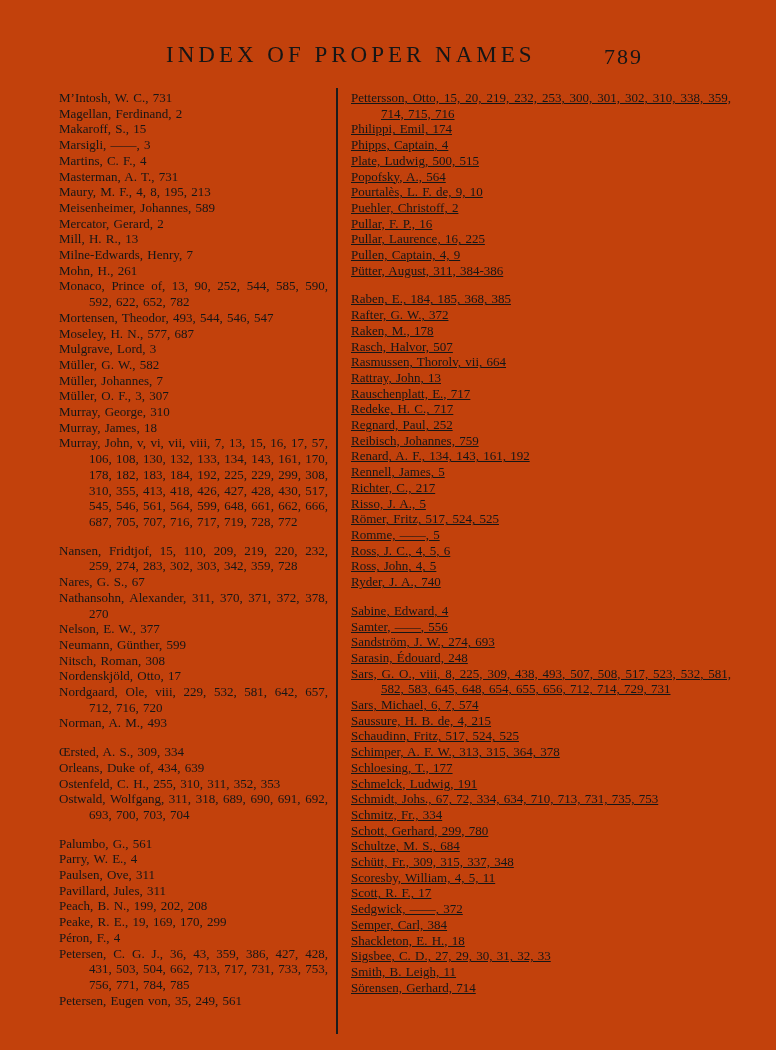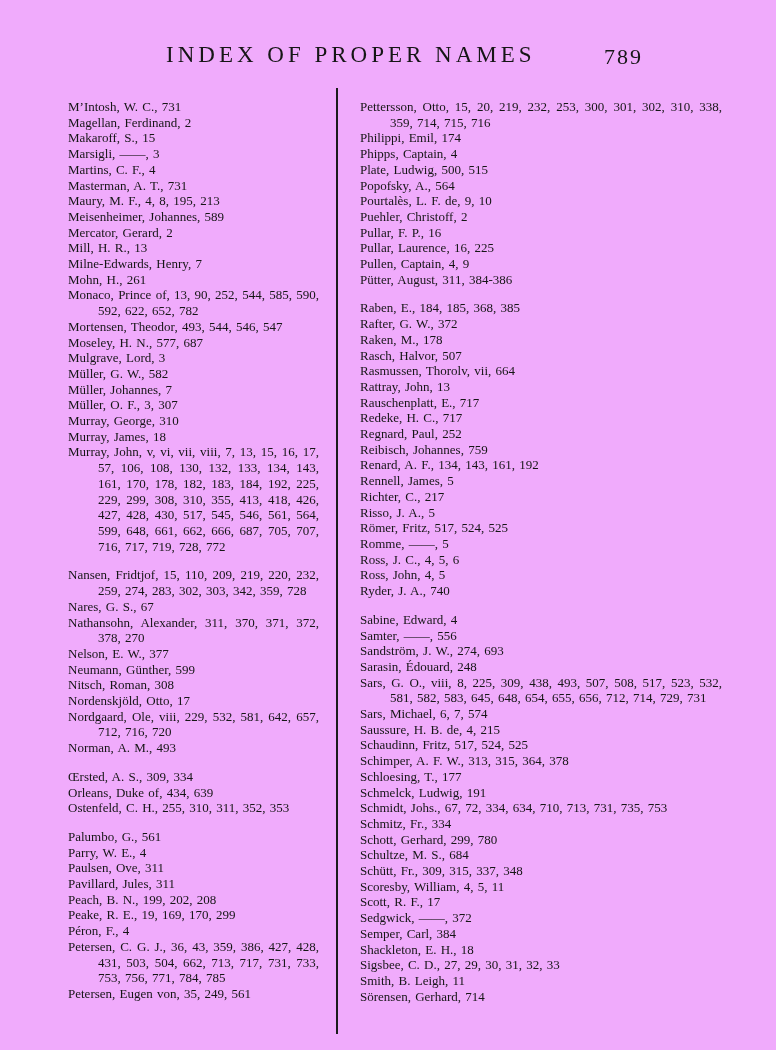--- a/index.html
+++ b/index.html
@@ -4,21 +4,21 @@
 <style>
   html, body {
     margin: 0;
     padding: 0;
     background: #ffffff;
   }
   .page {
     position: relative;
     width: 776px;
     height: 1050px;
-    background: #f0abfc;
+    background: #c2410c;
     font-family: "Liberation Serif", serif;
     color: #161616;
     overflow: hidden;
   }
   .header-title {
     position: absolute;
     left: 166px;
     top: 42px;
     font-size: 23px;
     letter-spacing: 4px;
@@ -44,22 +44,23 @@
     position: absolute;
     top: 86px;
   }
   .col-left {
     left: 55px;
     width: 277px;
   }
   .col-right {
     left: 347px;
     width: 388px;
+    text-decoration: underline;
   }
-  .group { margin: 13px; }
+  .group { margin: 4px; }
   .group + .group { margin-top: 13px; }
   .entry {
     margin: 0;
     padding-left: 30px;
     text-indent: -30px;
     text-align: justify;
     font-size: 13px;
     line-height: 15.7px;
     word-spacing: 1px;
   }
@@ -106,20 +107,21 @@
         <p class="entry">Neumann, Günther, 599</p>
         <p class="entry">Nitsch, Roman, 308</p>
         <p class="entry">Nordenskjöld, Otto, 17</p>
         <p class="entry">Nordgaard, Ole, viii, 229, 532, 581, 642, 657, 712, 716, 720</p>
         <p class="entry">Norman, A. M., 493</p>
       </div>
       <div class="group">
         <p class="entry">Œrsted, A. S., 309, 334</p>
         <p class="entry">Orleans, Duke of, 434, 639</p>
         <p class="entry">Ostenfeld, C. H., 255, 310, 311, 352, 353</p>
+        <p class="entry">Ostwald, Wolfgang, 311, 318, 689, 690, 691, 692, 693, 700, 703, 704</p>
       </div>
       <div class="group">
         <p class="entry">Palumbo, G., 561</p>
         <p class="entry">Parry, W. E., 4</p>
         <p class="entry">Paulsen, Ove, 311</p>
         <p class="entry">Pavillard, Jules, 311</p>
         <p class="entry">Peach, B. N., 199, 202, 208</p>
         <p class="entry">Peake, R. E., 19, 169, 170, 299</p>
         <p class="entry">Péron, F., 4</p>
         <p class="entry">Petersen, C. G. J., 36, 43, 359, 386, 427, 428, 431, 503, 504, 662, 713, 717, 731, 733, 753, 756, 771, 784, 785</p>

